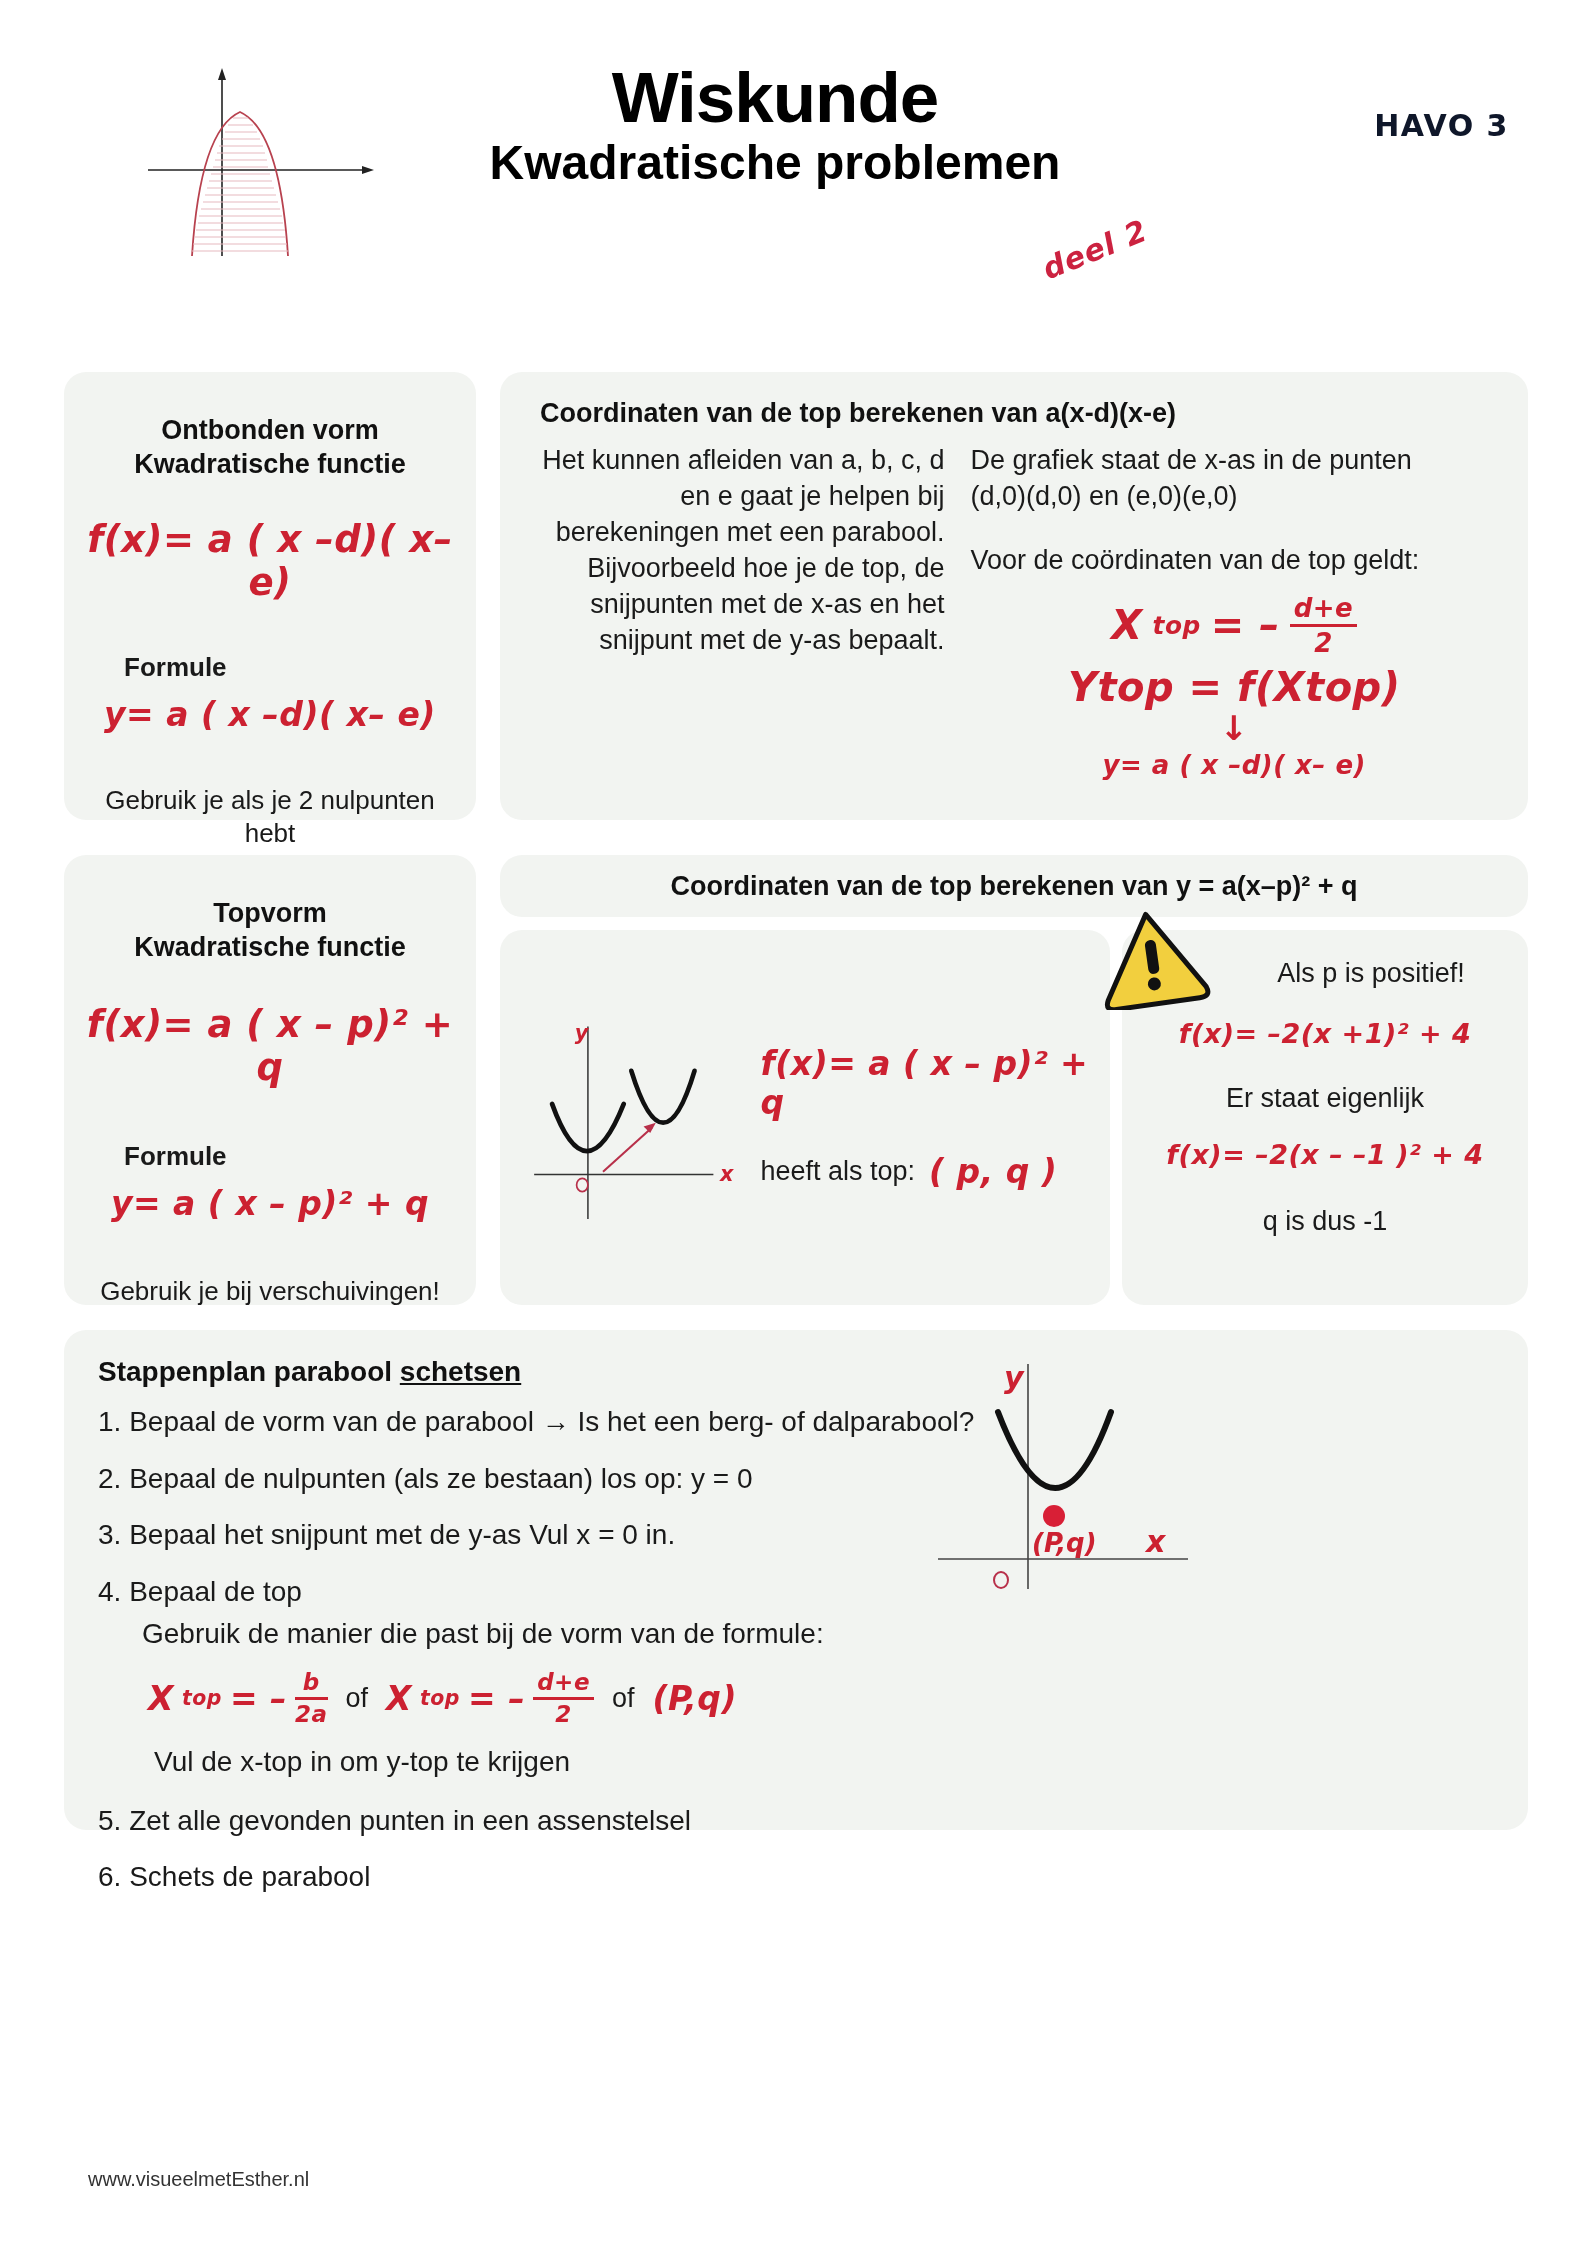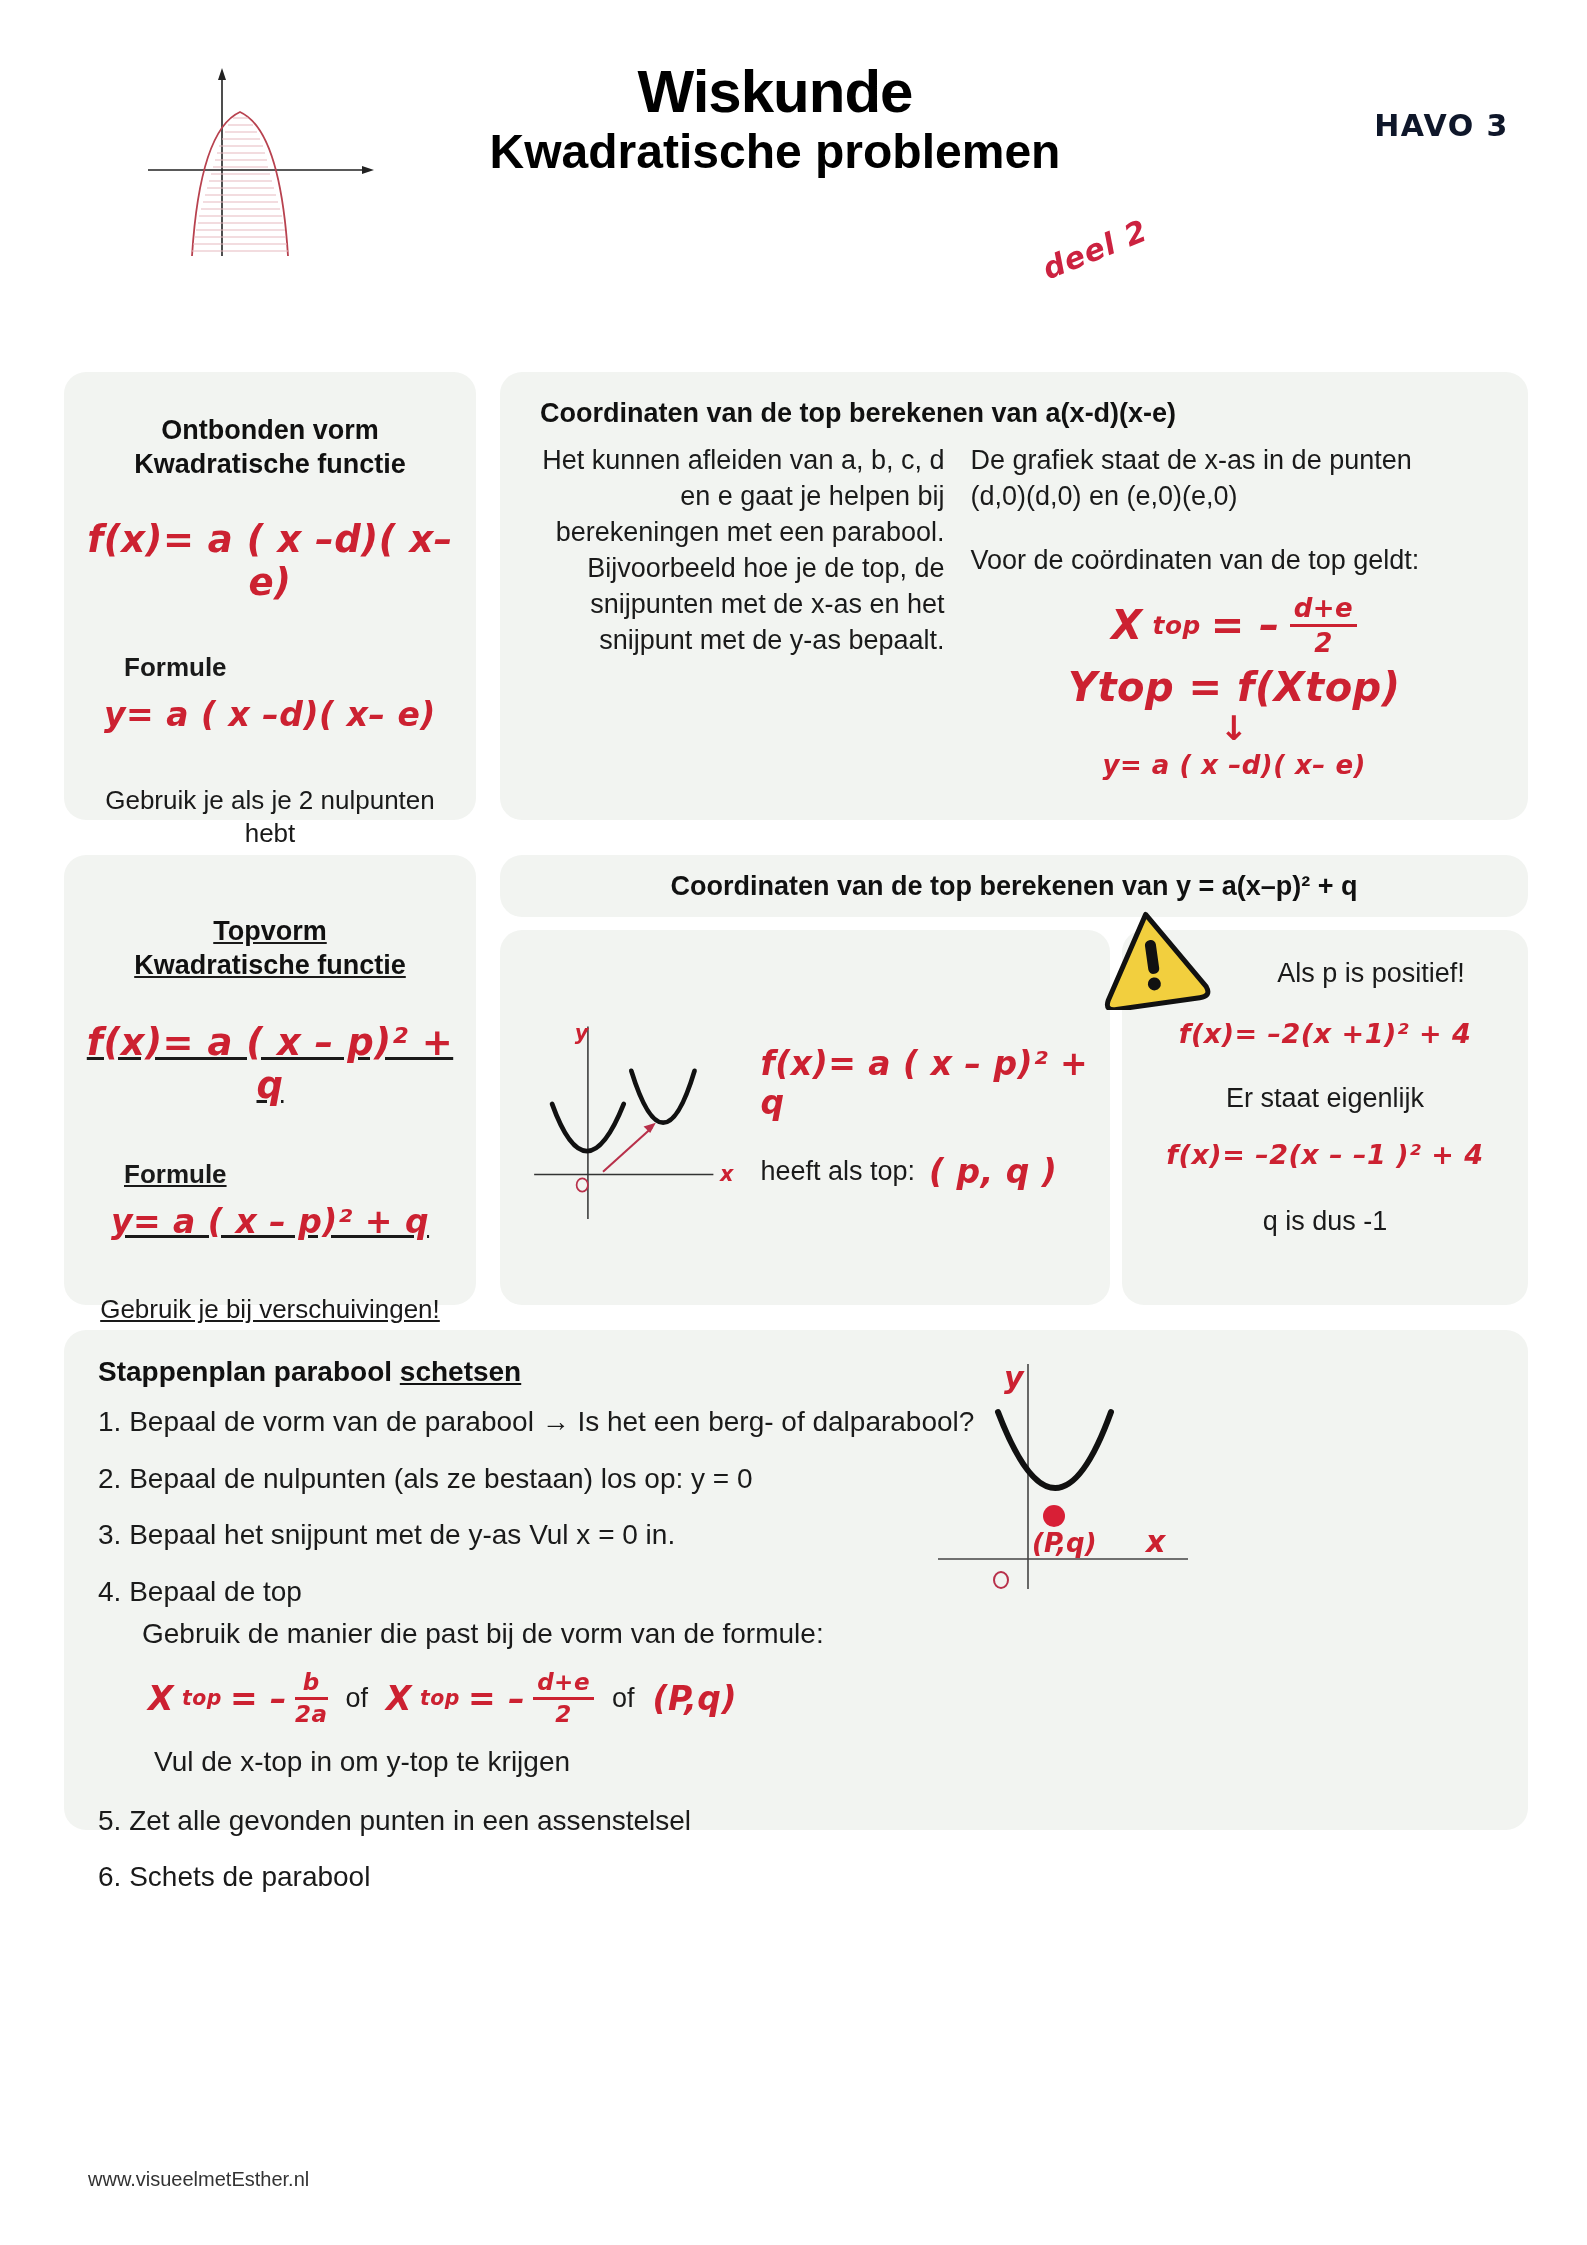--- a/index.html
+++ b/index.html
@@ -29,21 +29,21 @@
     height: 200px;
   }
   .title-block {
     position: absolute;
     left: 455px;
     top: 62px;
     width: 640px;
     text-align: center;
   }
   .main-title {
-    font-size: 60px;
+    font-size: 71px;
     font-weight: bold;
     letter-spacing: -1px;
     line-height: 1.0;
     color: #000;
     margin: 0;
   }
   .sub-title {
     font-size: 48px;
     font-weight: bold;
     color: #000;
@@ -167,23 +167,22 @@
   }
   .sub { font-size: 0.62em; vertical-align: -0.28em; }
 
   
   .row2-left {
     position: absolute;
     left: 64px;
     top: 855px;
     width: 412px;
     height: 450px;
-    padding: 60px 22px;
+    padding: 42px 22px;
     text-align: center;
-    text-decoration: underline;
   }
   .row2-banner {
     position: absolute;
     left: 500px;
     top: 855px;
     width: 1028px;
     height: 62px;
     display: flex;
     align-items: center;
     justify-content: center;

